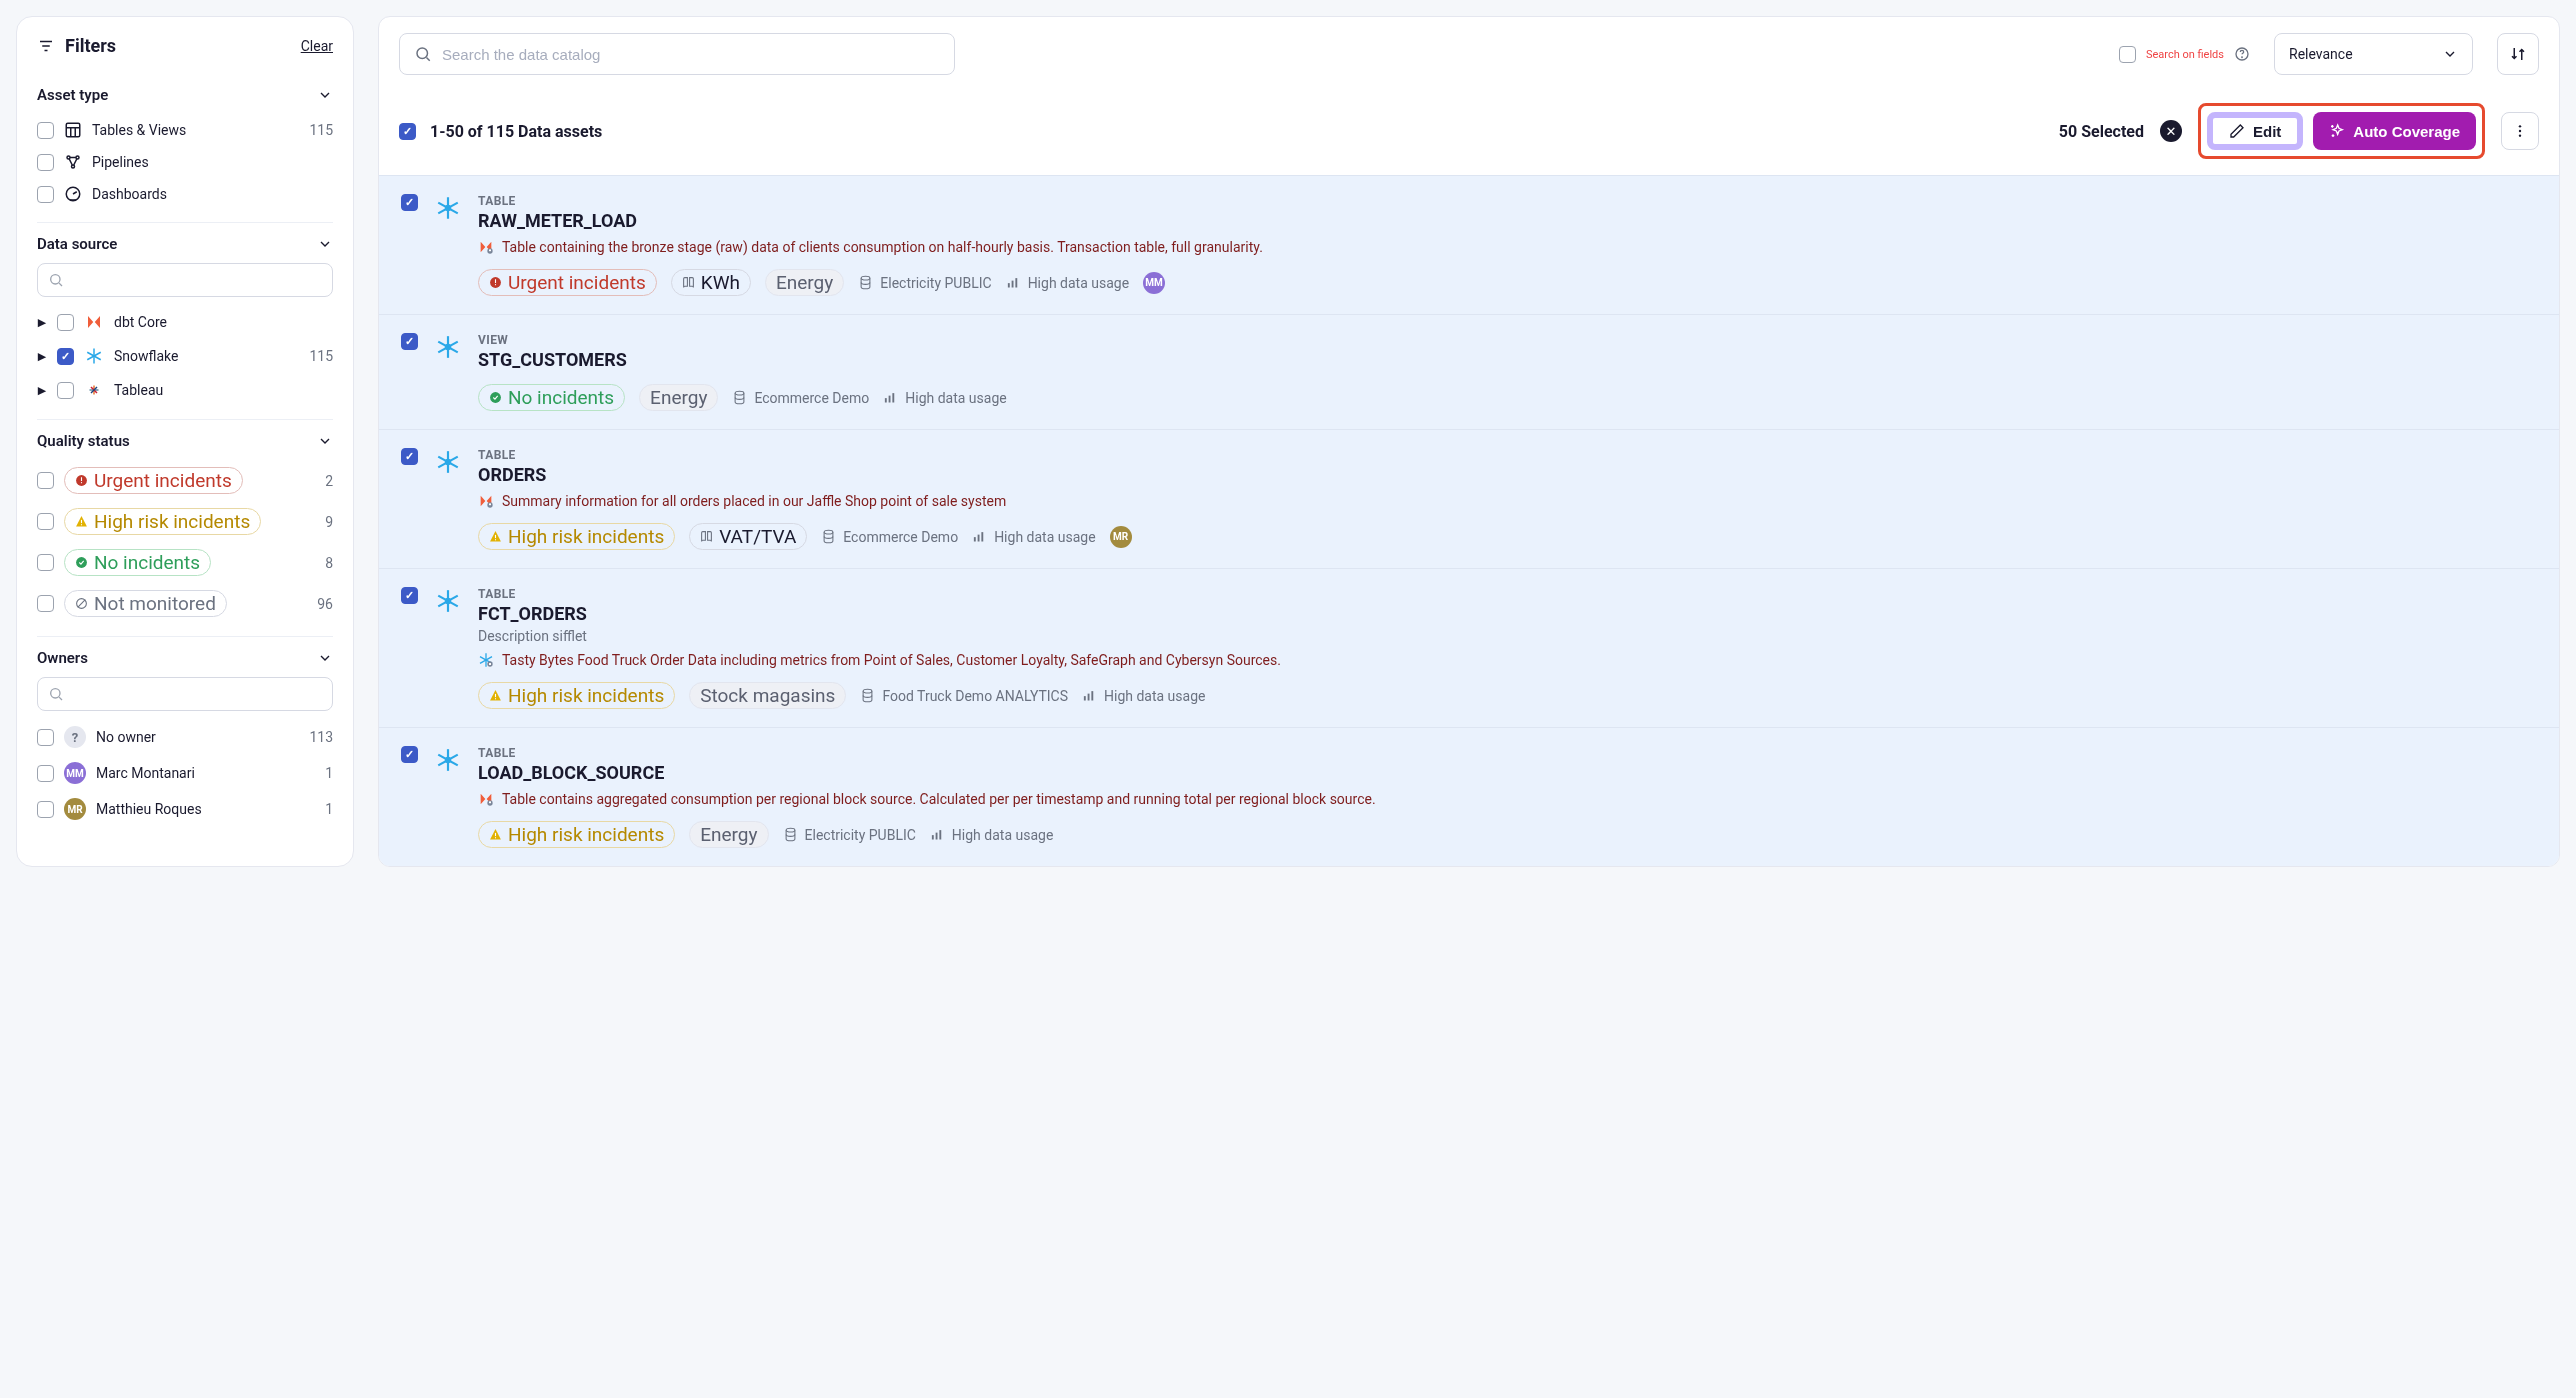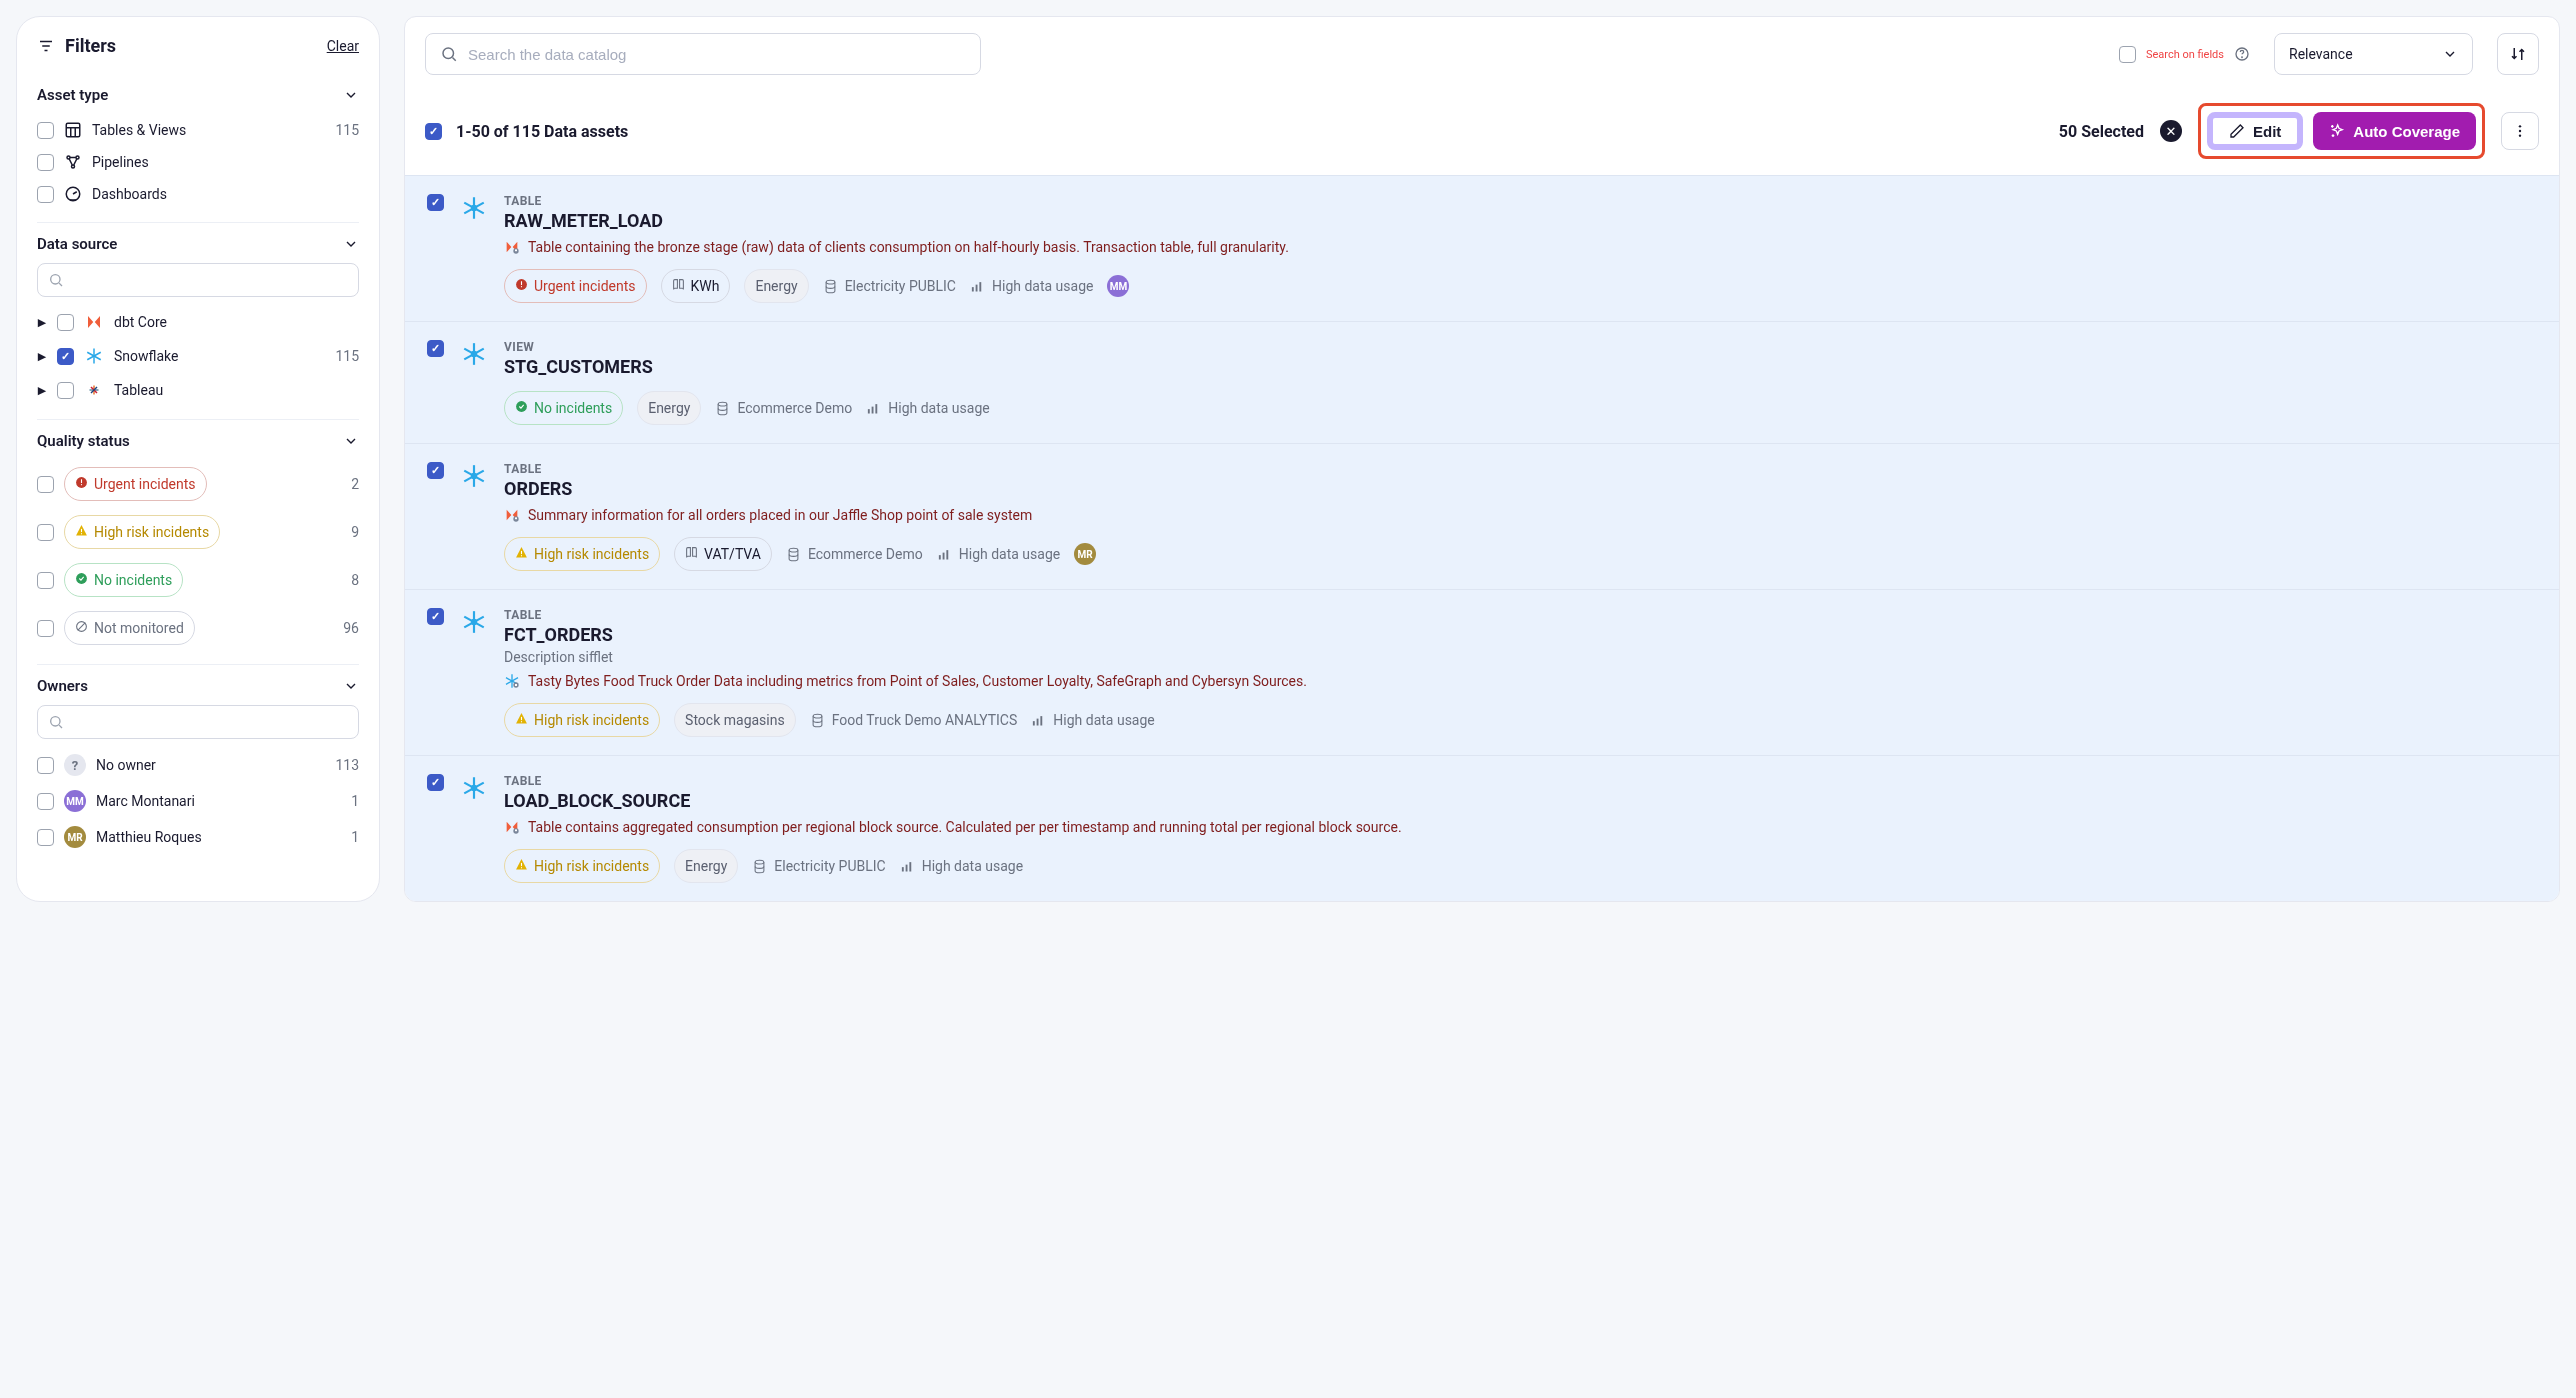--- a/index.html
+++ b/index.html
@@ -4,23 +4,23 @@
   <style>
     * { box-sizing: border-box; margin: 0; padding: 0; }
     body {
       font-family: -apple-system, BlinkMacSystemFont, "Segoe UI", Roboto, Helvetica, Arial, sans-serif;
       background: #f5f7fa;
       color: #1a1a2e;
       font-size: 14px;
     }
     .app { display: flex; padding: 16px; gap: 24px; }
     .sidebar {
-      width: 364px;
+      width: 338px;
       background: #fff;
-      border-radius: 24px;
+      border-radius: 16px;
       padding: 18px 20px;
       border: 1px solid #e5e7ef;
     }
     .sidebar-header { display: flex; align-items: center; justify-content: space-between; margin-bottom: 18px; }
     .sidebar-title { display: flex; align-items: center; gap: 10px; font-size: 18px; font-weight: 700; }
     .clear-link { font-size: 14px; color: #1a1a2e; text-decoration: underline; cursor: pointer; }
     .section { padding: 12px 0; border-bottom: 1px solid #eceff5; }
     .section:last-child { border-bottom: none; }
     .section-header { display: flex; align-items: center; justify-content: space-between; cursor: pointer; margin-bottom: 10px; }
     .section-header h3 { font-size: 15px; font-weight: 600; }
@@ -35,21 +35,21 @@
     .chk.checked { background: #3c5ac7; border-color: #3c5ac7; }
     .chk.checked::after { content: "✓"; color: #fff; font-size: 11px; font-weight: 700; }
     .expand-caret { width: 10px; display: flex; justify-content: center; color: #1a1a2e; font-size: 11px; }
     .srcicon { width: 20px; height: 20px; display: flex; align-items: center; justify-content: center; }
     .search-mini {
       width: 100%; border: 1px solid #d6d9e3; border-radius: 8px; height: 34px;
       display: flex; align-items: center; padding: 0 10px; color: #9ca3af;
     }
     .search-mini svg { width: 16px; height: 16px; }
 
-    .pill { display: inline-flex; align-items: flex-start; gap: 6px; padding: 8px 10px; border-radius: 992px; font-size: 14px; border: 1px solid transparent; }
+    .pill { display: inline-flex; align-items: center; gap: 6px; padding: 1px 10px; border-radius: 992px; font-size: 19px; border: 1px solid transparent; }
     .pill-urgent { border-color: #e3bdb9; color: #c0392b; }
     .pill-high   { border-color: #e8d8a4; color: #b58900; }
     .pill-none   { border-color: #b7e3c5; color: #2e9e5a; }
     .pill-notmon { border-color: #d6d9e3; color: #6b7280; }
     .pill-gray   { background: #eef0f5; color: #5b6070; border-color: #e2e5ee; }
     .pill-outline { border-color: #d6d9e3; color: #1a1a2e; }
 
     .avatar { width: 22px; height: 22px; border-radius: 50%; display: inline-flex; align-items: center; justify-content: center; font-size: 10px; font-weight: 700; color: #fff; }
     .av-purple { background: #8b6fd6; }
     .av-olive  { background: #a38b3e; }

